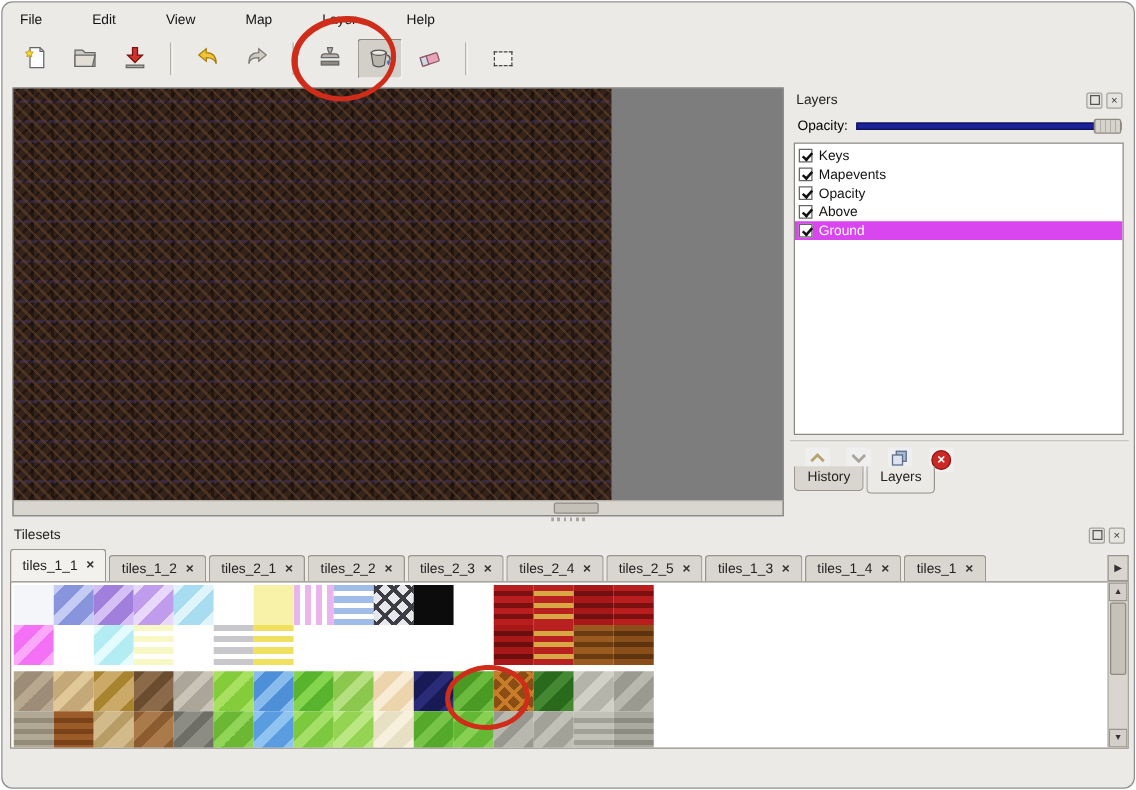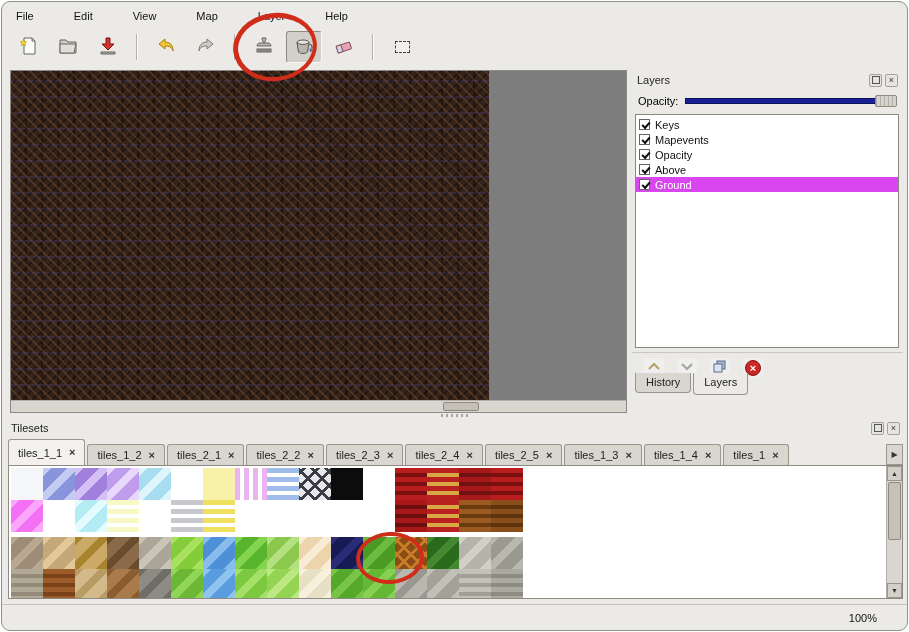--- a/index.html
+++ b/index.html
@@ -361,19 +361,16 @@
           </div>
         </div>
       <div class="vscroll">
         <span class="varrow up">▲</span>
         <div class="vhandle"></div>
         <span class="varrow down">▼</span>
       </div>
     </div>
   </div>
 
-  <div class="statusbar">
-    <span>100%</span>
-  </div>
 
   <div class="anno anno1" style="border-color: rgb(207, 44, 26);"></div>
   <div class="anno anno2" style="border-color: rgb(207, 44, 26);"></div>
 </div>
 
 </body></html>

